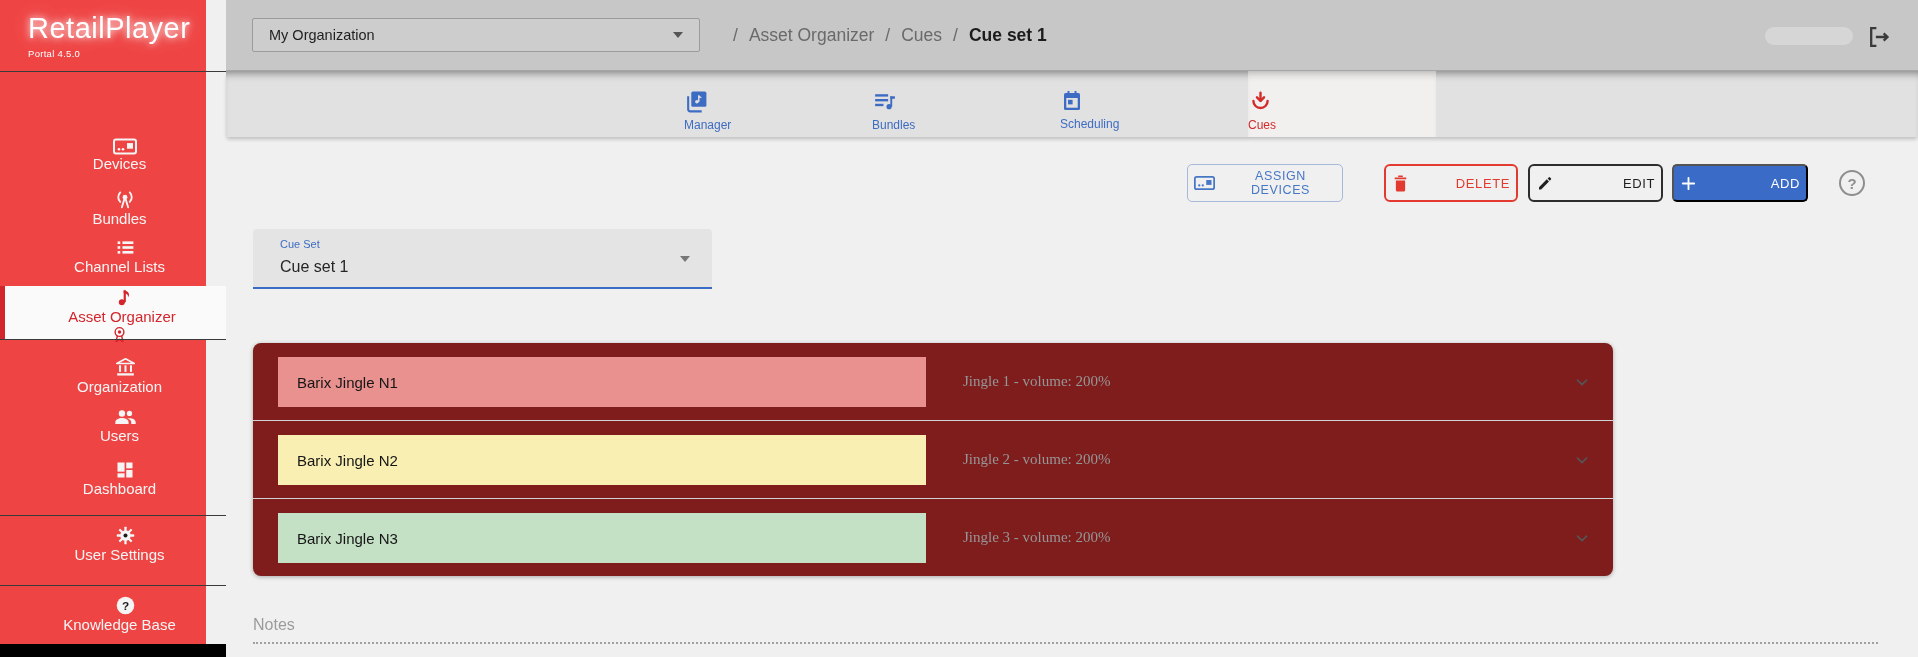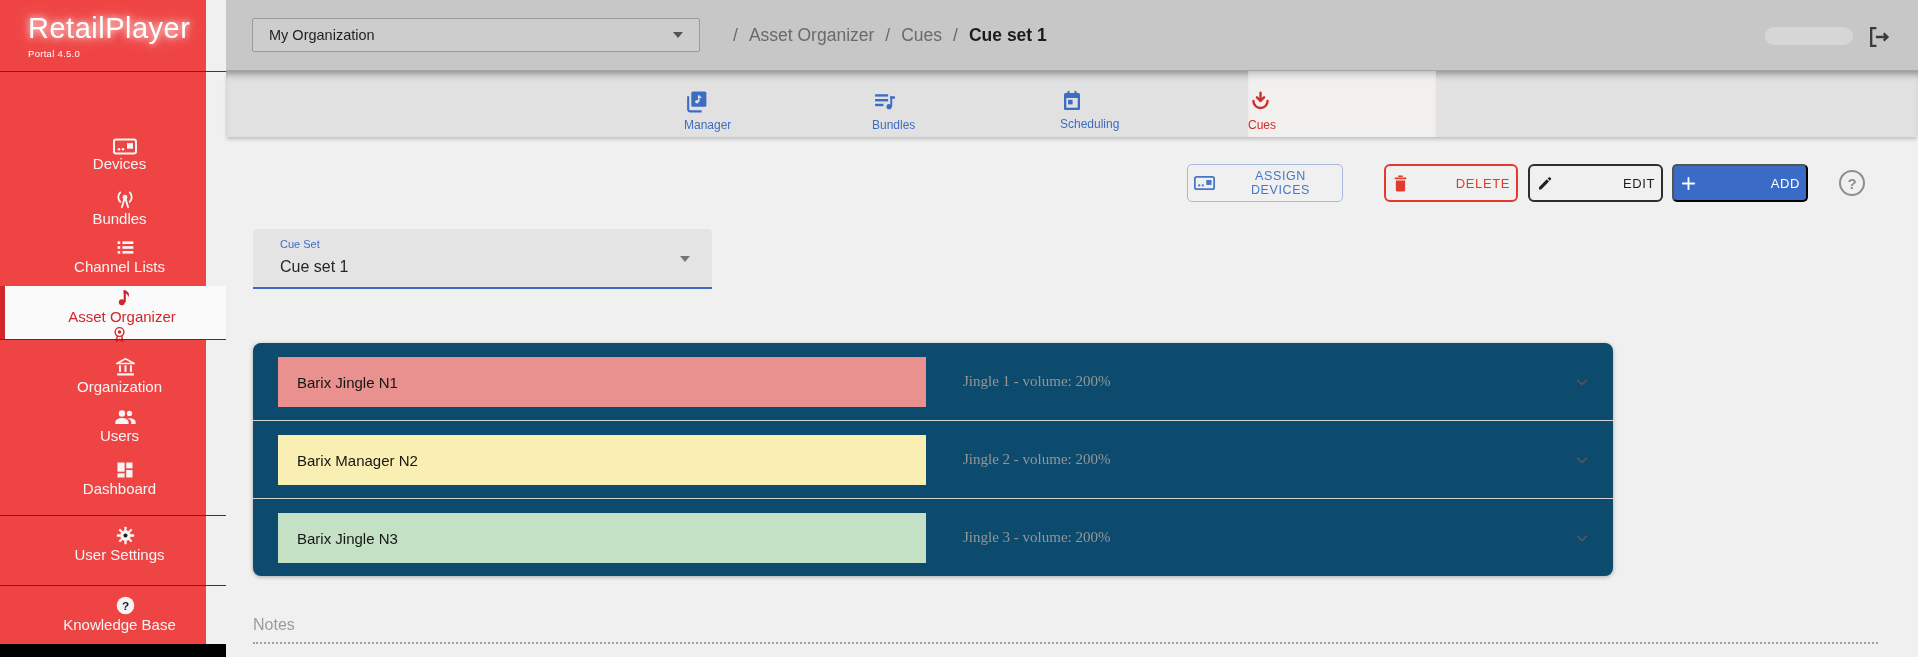--- a/index.html
+++ b/index.html
@@ -59,21 +59,21 @@
   .help { position:absolute; left:1839px; top:170px; width:26px; height:26px; border:2px solid #8e8e8e;
     border-radius:50%; color:#8e8e8e; display:flex; align-items:center; justify-content:center;
     font-size:15px; font-weight:bold; box-sizing:border-box; cursor:pointer; }
   
   .cueset { position:absolute; left:253px; top:229px; width:459px; height:60px; background:#e5e4e4;
     border-bottom:2px solid #3a6bc5; border-radius:4px 4px 0 0; box-sizing:border-box; cursor:pointer; }
   .cueset .cl { position:absolute; left:27px; top:9px; font-size:11px; color:#3d6cc3; }
   .cueset .cv { position:absolute; left:27px; top:29px; font-size:16px; color:#262626; }
   .cueset .tri-down { position:absolute; right:22px; top:27px; border-top-color:#777; }
   
-  .panel { position:absolute; left:253px; top:343px; width:1360px; height:233px; background:#0c4a6e;
+  .panel { position:absolute; left:253px; top:343px; width:1360px; height:233px; background:#7f1d1d;
     border-radius:8px; box-shadow:0 1px 4px rgba(0,0,0,.3); }
   .row { position:relative; height:77px; border-bottom:1px solid #d2d2d2; cursor:pointer; }
   .row:last-child { border-bottom:none; }
   .row .tag { position:absolute; left:25px; top:14px; width:648px; height:50px; display:flex;
     align-items:center; padding-left:19px; box-sizing:border-box; font-size:15px; color:#161616; }
   .row .det { position:absolute; left:710px; top:0; height:100%; display:flex; align-items:center;
     font-size:15px; color:#969696;font-family:Liberation Serif, serif; }
   .row .chev { position:absolute; right:22px; top:50%; transform:translateY(-50%); width:18px; height:18px; }
   
   .notes-label { position:absolute; left:253px; top:616px; font-size:16px; color:#9b9b9b; }
@@ -368,21 +368,21 @@
       <div class="det">Jingle 1 - volume: 200%</div>
       <span class="chev">
         <svg width="18" height="18" viewBox="0 0 24 24">
             <polyline points="6,9.5 12,15.5 18,9.5" fill="none" stroke="#555" stroke-width="2.2" stroke-linecap="round" stroke-linejoin="round"></polyline>
           </svg>
       </span>
     </div>
 
     <div class="row">
       <div class="tag" style="background-color: rgb(249, 239, 178);">
-        <span>Barix Manager N2</span>
+        <span>Barix Jingle N2</span>
       </div>
       <div class="det">Jingle 2 - volume: 200%</div>
       <span class="chev">
         <svg width="18" height="18" viewBox="0 0 24 24">
             <polyline points="6,9.5 12,15.5 18,9.5" fill="none" stroke="#555" stroke-width="2.2" stroke-linecap="round" stroke-linejoin="round"></polyline>
           </svg>
       </span>
     </div>
 
     <div class="row">

